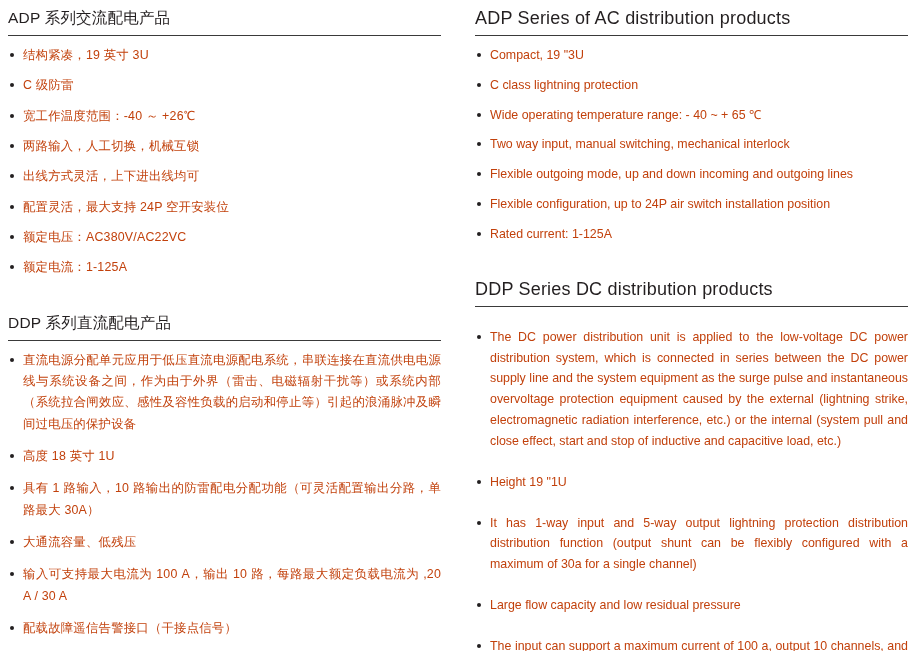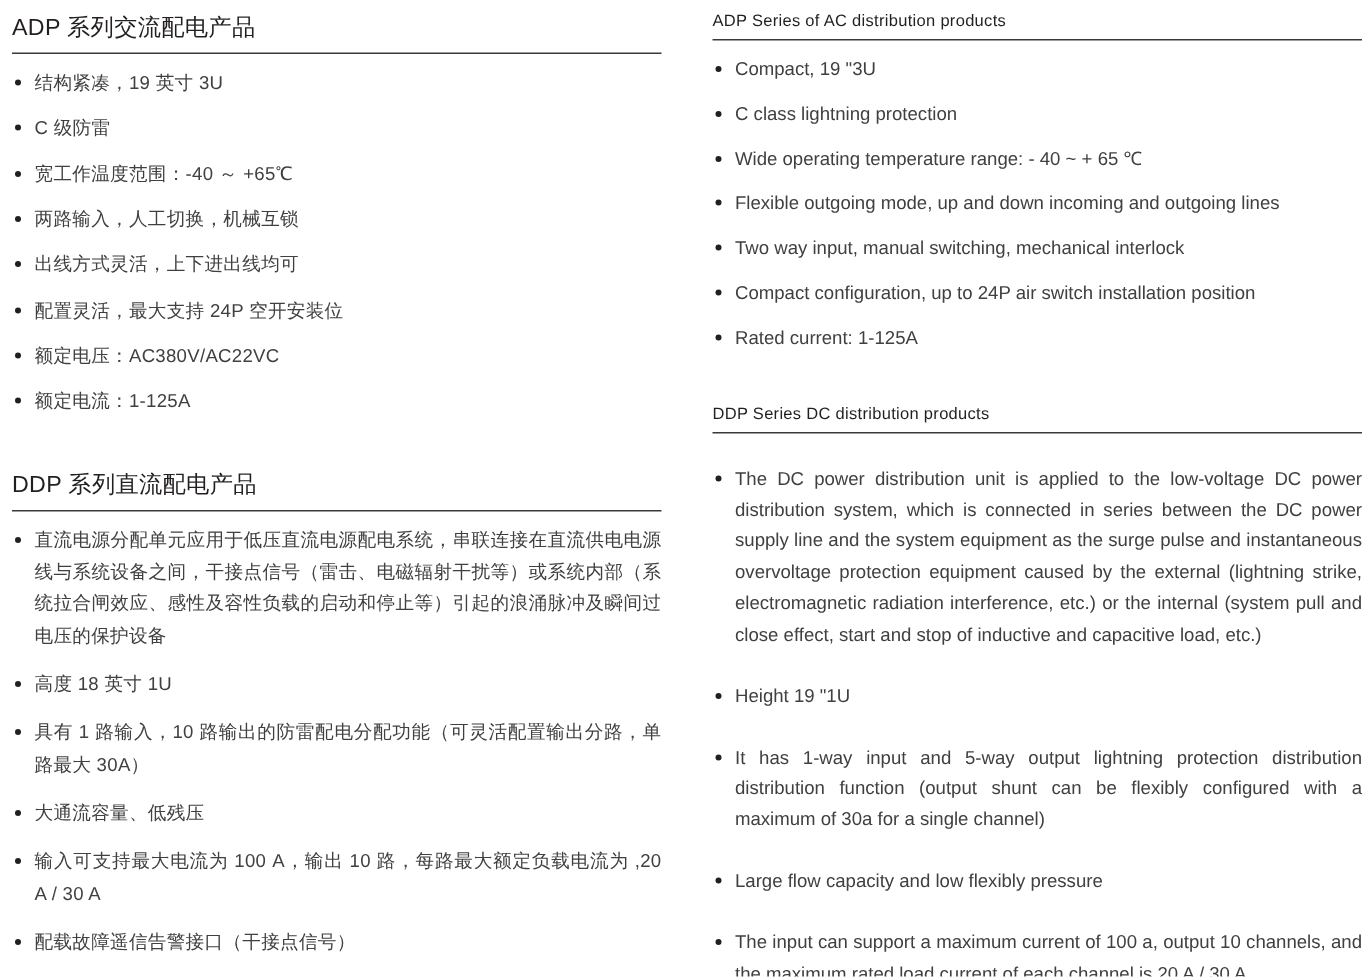--- a/index.html
+++ b/index.html
@@ -51,21 +51,21 @@
     list-style: none;
     margin: 0;
     padding: 0;
   }
   ul.items li {
     position: relative;
     padding-left: 15px;
     margin-bottom: 9px;
     font-size: 12.4px;
     line-height: 1.72;
-    color: #404040;
+    color: #c2410c;
   }
   ul.items li::before {
     content: "";
     position: absolute;
     left: 2px;
     top: 8px;
     width: 4px;
     height: 4px;
     border-radius: 50%;
     background: #231f20;
@@ -73,21 +73,21 @@
   .col-cn ul.items li {
     letter-spacing: 0.2px;
     text-align: justify;
     text-justify: inter-ideograph;
   }
   .col-en ul.items li {
     text-align: justify;
     line-height: 1.68;
   }
   .col-en .sec-title {
-    font-size: 11px;
+    font-size: 18px;
   }
   .col-cn .section.second ul.items li {
     margin-bottom: 11px;
   }
   .col-en .section.second ul.items li {
     margin-bottom: 7px;
     margin-top: 20px;
   }
 </style>
 </head>
@@ -97,69 +97,69 @@
   <div class="columns">
 
     <div class="col col-cn">
 
       <div class="section">
         <div class="sec-title">ADP 系列交流配电产品</div>
         <div class="sec-rule"></div>
         <ul class="items">
           <li>结构紧凑，19 英寸 3U</li>
           <li>C 级防雷</li>
-          <li>宽工作温度范围：-40 ～ +65℃</li>
+          <li>宽工作温度范围：-40 ～ +26℃</li>
           <li>两路输入，人工切换，机械互锁</li>
           <li>出线方式灵活，上下进出线均可</li>
           <li>配置灵活，最大支持 24P 空开安装位</li>
           <li>额定电压：AC380V/AC22VC</li>
           <li>额定电流：1-125A</li>
         </ul>
       </div>
 
       <div class="section second">
         <div class="sec-title">DDP 系列直流配电产品</div>
         <div class="sec-rule"></div>
         <ul class="items">
-          <li>直流电源分配单元应用于低压直流电源配电系统，串联连接在直流供电电源线与系统设备之间，干接点信号（雷击、电磁辐射干扰等）或系统内部（系统拉合闸效应、感性及容性负载的启动和停止等）引起的浪涌脉冲及瞬间过电压的保护设备</li>
+          <li>直流电源分配单元应用于低压直流电源配电系统，串联连接在直流供电电源线与系统设备之间，作为由于外界（雷击、电磁辐射干扰等）或系统内部（系统拉合闸效应、感性及容性负载的启动和停止等）引起的浪涌脉冲及瞬间过电压的保护设备</li>
           <li>高度 18 英寸 1U</li>
           <li>具有 1 路输入，10 路输出的防雷配电分配功能（可灵活配置输出分路，单路最大 30A）</li>
           <li>大通流容量、低残压</li>
           <li>输入可支持最大电流为 100 A，输出 10 路，每路最大额定负载电流为 ,20 A / 30 A</li>
           <li>配载故障遥信告警接口（干接点信号）</li>
           <li>给 BBU ，RRU 等设备供电</li>
         </ul>
       </div>
 
     </div>
 
     <div class="col col-en">
 
       <div class="section">
         <div class="sec-title">ADP Series of AC distribution products</div>
         <div class="sec-rule"></div>
         <ul class="items">
           <li>Compact, 19 "3U</li>
           <li>C class lightning protection</li>
           <li>Wide operating temperature range: - 40 ~ + 65 ℃</li>
+          <li>Two way input, manual switching, mechanical interlock</li>
           <li>Flexible outgoing mode, up and down incoming and outgoing lines</li>
-          <li>Two way input, manual switching, mechanical interlock</li>
-          <li>Compact configuration, up to 24P air switch installation position</li>
+          <li>Flexible configuration, up to 24P air switch installation position</li>
           <li>Rated current: 1-125A</li>
         </ul>
       </div>
 
       <div class="section second">
         <div class="sec-title">DDP Series DC distribution products</div>
         <div class="sec-rule"></div>
         <ul class="items">
           <li>The DC power distribution unit is applied to the low-voltage DC power distribution system, which is connected in series between the DC power supply line and the system equipment as the surge pulse and instantaneous overvoltage protection equipment caused by the external (lightning strike, electromagnetic radiation interference, etc.) or the internal (system pull and close effect, start and stop of inductive and capacitive load, etc.)</li>
           <li>Height 19 "1U</li>
           <li>It has 1-way input and 5-way output lightning protection distribution distribution function (output shunt can be flexibly configured with a maximum of 30a for a single channel)</li>
-          <li>Large flow capacity and low flexibly pressure</li>
+          <li>Large flow capacity and low residual pressure</li>
           <li>The input can support a maximum current of 100 a, output 10 channels, and the maximum rated load current of each channel is 20 A / 30 A</li>
           <li>Equipped with fault remote signaling alarm interface (dry contact signal)</li>
 
         </ul>
       </div>
 
     </div>
 
   </div>
 </div>

